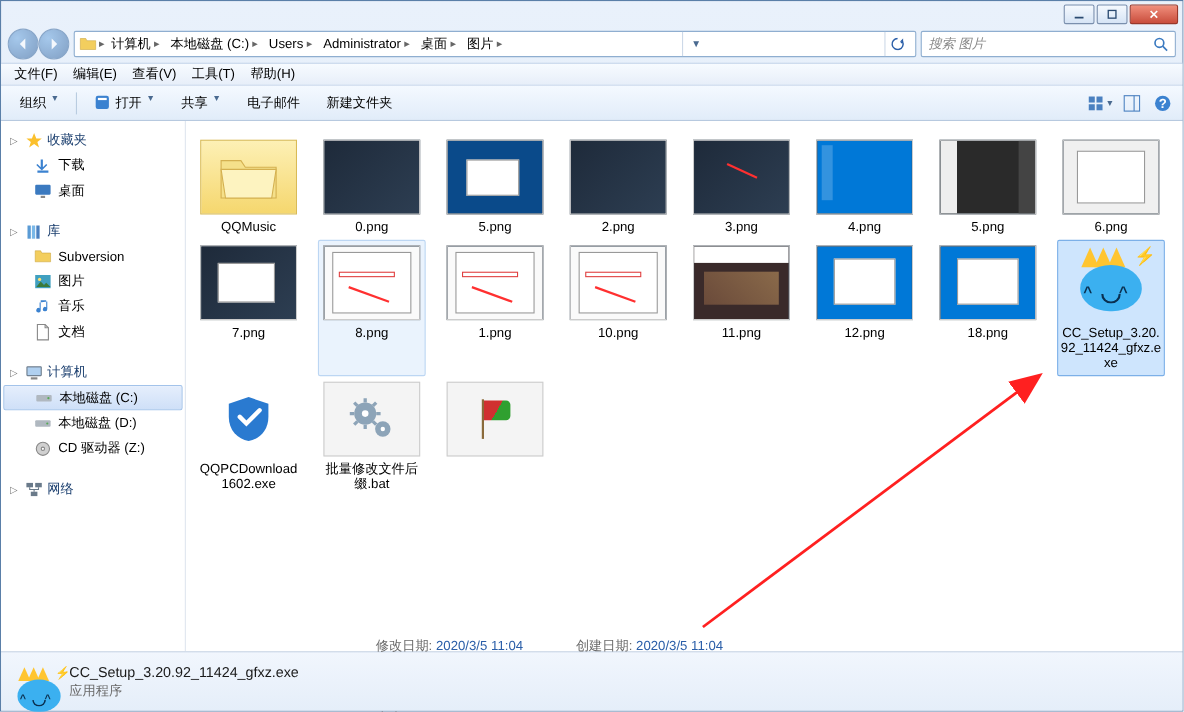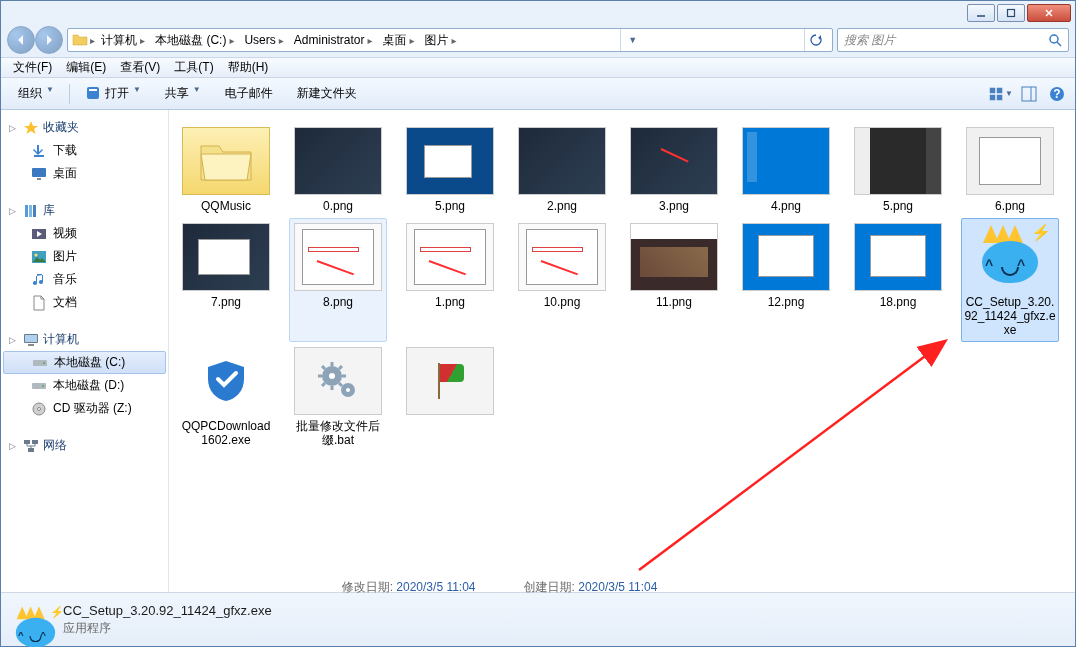--- a/index.html
+++ b/index.html
@@ -287,24 +287,23 @@
           <span class="expander">▷</span>
           <svg class="gicon" viewBox="0 0 16 16">
               <rect x="2" y="2" width="3" height="12" fill="#5a9bd5"></rect>
               <rect x="6" y="2" width="3" height="12" fill="#7ab8e8"></rect>
               <rect x="10" y="2" width="3" height="12" fill="#4a80c0"></rect>
             </svg>
           <span class="glabel">库</span>
         </div>
         <div class="sbitem">
             <svg class="iicon" viewBox="0 0 16 16">
-              <rect x="1" y="3" width="14" height="10" fill="#5a5a7a"></rect>
-              <path d="M6 5v6l5-3z" fill="#fff"></path>
-            </svg>
-            <span>视频</span>
+              <path class="ico-folder" d="M1 3h5l1 2h8v8H1z"></path>
+            </svg>
+            <span>Subversion</span>
           </div>
         <div class="sbitem">
             <svg class="iicon" viewBox="0 0 16 16">
               <rect x="1" y="2" width="14" height="12" fill="#40a0c0"></rect>
               <circle cx="5" cy="6" r="1.5" fill="#ffe070"></circle>
               <path d="M2 13l4-5 3 3 2-2 4 4z" fill="#3a7a3a"></path>
             </svg>
             <span>图片</span>
           </div>
         <div class="sbitem">

